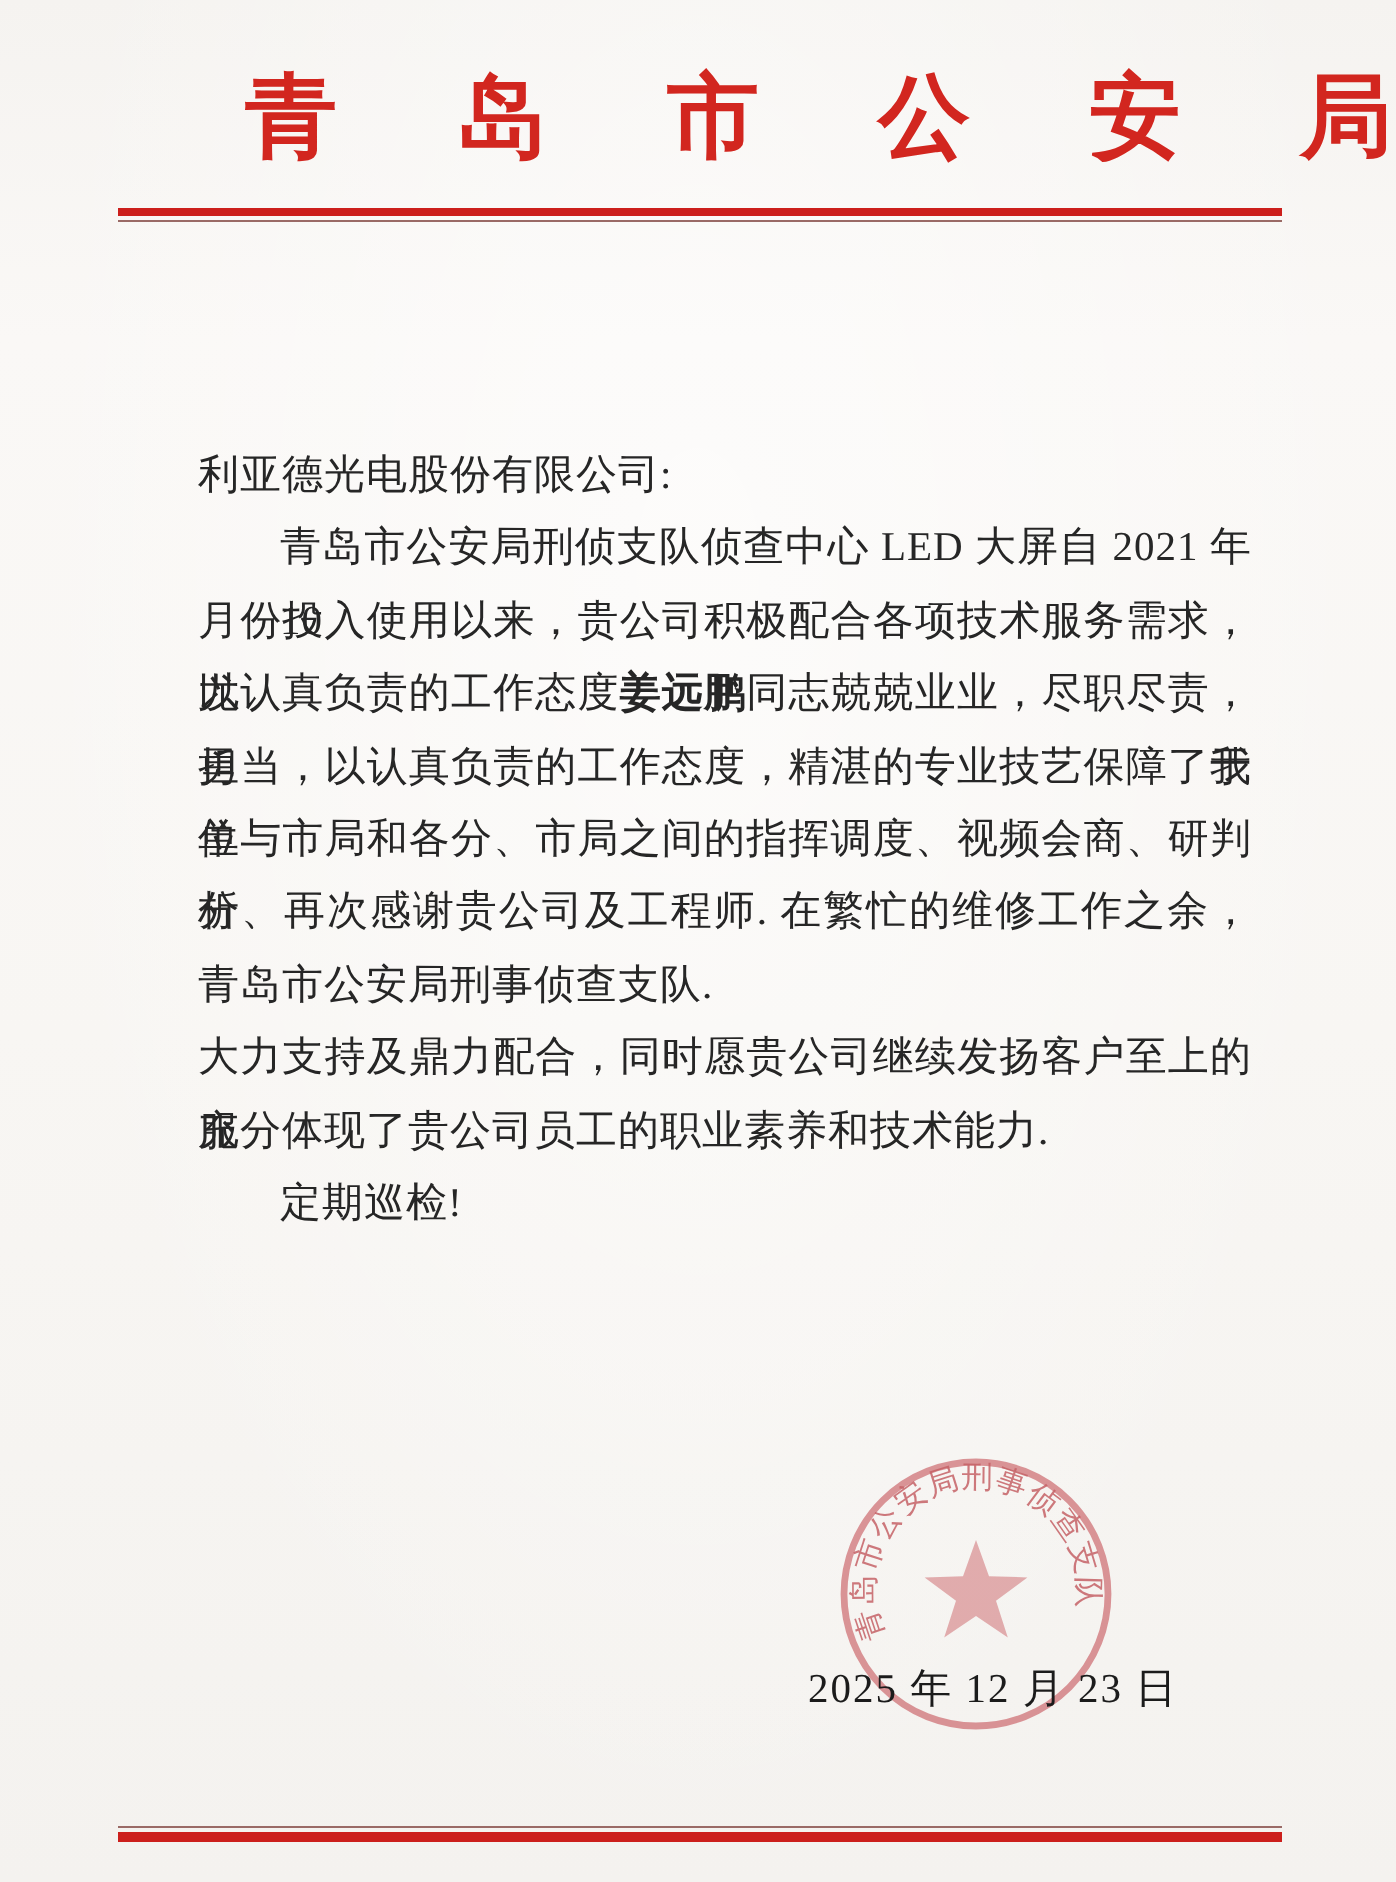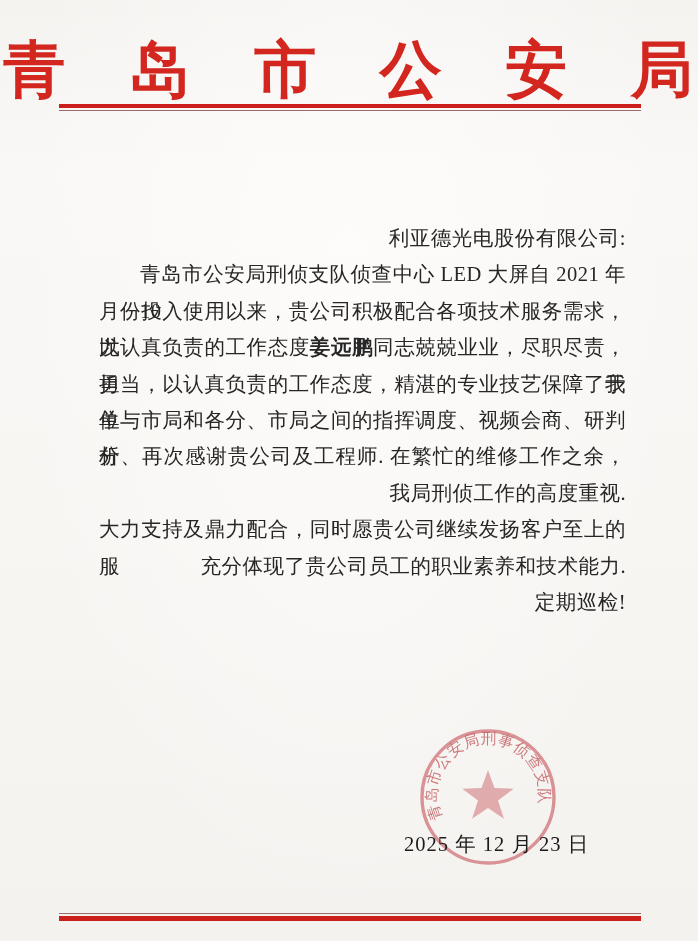--- a/index.html
+++ b/index.html
@@ -10,22 +10,22 @@
     margin:0 auto;
     background:
       radial-gradient(ellipse at 50% 30%, rgba(255,255,255,0.55), rgba(255,255,255,0) 70%),
       linear-gradient(180deg,#f5f3f0 0%,#faf8f6 18%,#f8f6f3 55%,#f4f2ef 100%);
     overflow:hidden;
     font-family:"Liberation Serif","DejaVu Serif",serif;
     color:var(--text-color,#262626);
   }
   .agency-header{
     position:absolute;top:28px;left:0;width:100%;
-    text-align:center;
-    font-size:62px;font-weight:bold;
+    text-align:right;
+    font-size:46px;font-weight:bold;
     color:var(--header-red,#d2261f);
     letter-spacing:2px;
     word-spacing:44px;
     white-space:nowrap;
   }
   .rule{position:absolute;left:59px;width:582px;}
   .rule-top{top:104px;}
   .rule-top .thick{height:4px;background:var(--rule-red,#cc1f1c);}
   .rule-top .thin{height:1px;margin-top:2px;background:#9a6a66;}
   .rule-bottom{top:913px;}
@@ -37,21 +37,21 @@
     font-family:"Liberation Sans","DejaVu Sans",sans-serif;
     font-size:27px;font-weight:bold;color:#1e1e1e;
     word-spacing:10px;letter-spacing:2px;
   }
   .body-text{
     position:absolute;top:220px;left:99px;width:527px;
     font-size:20.5px;color:var(--text-color,#262626);
   }
   .body-text .line{
     height:36.4px;line-height:36.4px;
-    text-align:right;
+    text-align:left;
     letter-spacing:0.5px;
   }
   .body-text .line.justify{
     text-align:justify;
     text-align-last:justify;
     text-justify:inter-character;
   }
   .body-text .line.indent{padding-left:41px;}
   .body-text .bold-name{font-weight:bold;}
   .seal{
@@ -78,21 +78,21 @@
 
 
   <div class="body-text">
       <div class="line"><span>利亚德光电股份有限公司:</span></div>
       <div class="line justify indent"><span>青岛市公安局刑侦支队侦查中心 LED 大屏自 2021 年 10</span></div>
       <div class="line justify"><span>月份投入使用以来，贵公司积极配合各项技术服务需求，尤</span></div>
       <div class="line justify"><span>以认真负责的工作态度</span><span class="bold-name">姜远鹏</span><span>同志兢兢业业，尽职尽责，勇于</span></div>
       <div class="line justify"><span>担当，以认真负责的工作态度，精湛的专业技艺保障了我单</span></div>
       <div class="line justify"><span>位与市局和各分、市局之间的指挥调度、视频会商、研判分</span></div>
       <div class="line justify"><span>析、再次感谢贵公司及工程师. 在繁忙的维修工作之余，</span></div>
-      <div class="line"><span>我局刑侦工作的高度重视.</span></div>
+      <div class="line"><span>青岛市公安局刑事侦查支队.</span></div>
       <div class="line justify"><span>大力支持及鼎力配合，同时愿贵公司继续发扬客户至上的服</span></div>
       <div class="line"><span>充分体现了贵公司员工的职业素养和技术能力.</span></div>
       <div class="line indent"><span>定期巡检!</span></div>
     </div>
 
   <div class="seal">
     <svg width="144" height="144" viewBox="0 0 144 144">
       <circle cx="72" cy="72" r="66" fill="none" stroke="rgba(201,96,101,0.75)" stroke-width="3.4"></circle>
       <polygon fill="rgba(203,93,98,0.55)" points="72,45 78.5,63.1 97.7,63.7 82,75.4 87.9,93.8 72,83 56.1,93.8 62,75.4 46.3,63.7 65.5,63.1"></polygon>
       <path id="seal-arc-path" fill="none" d="M 27.6 94.7 A 51 51 0 1 1 116.4 94.7"></path>

